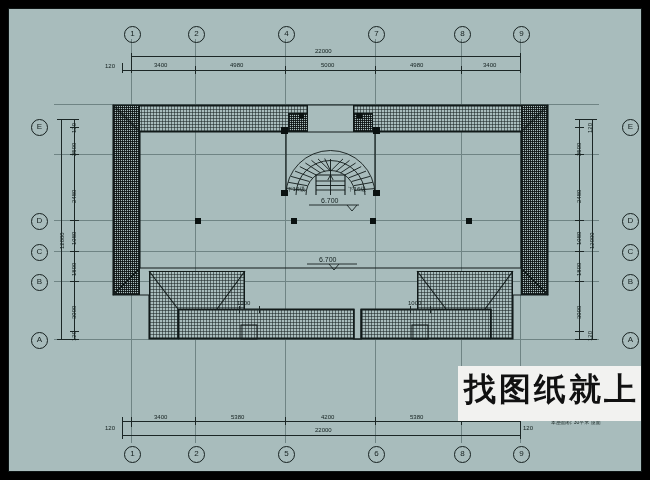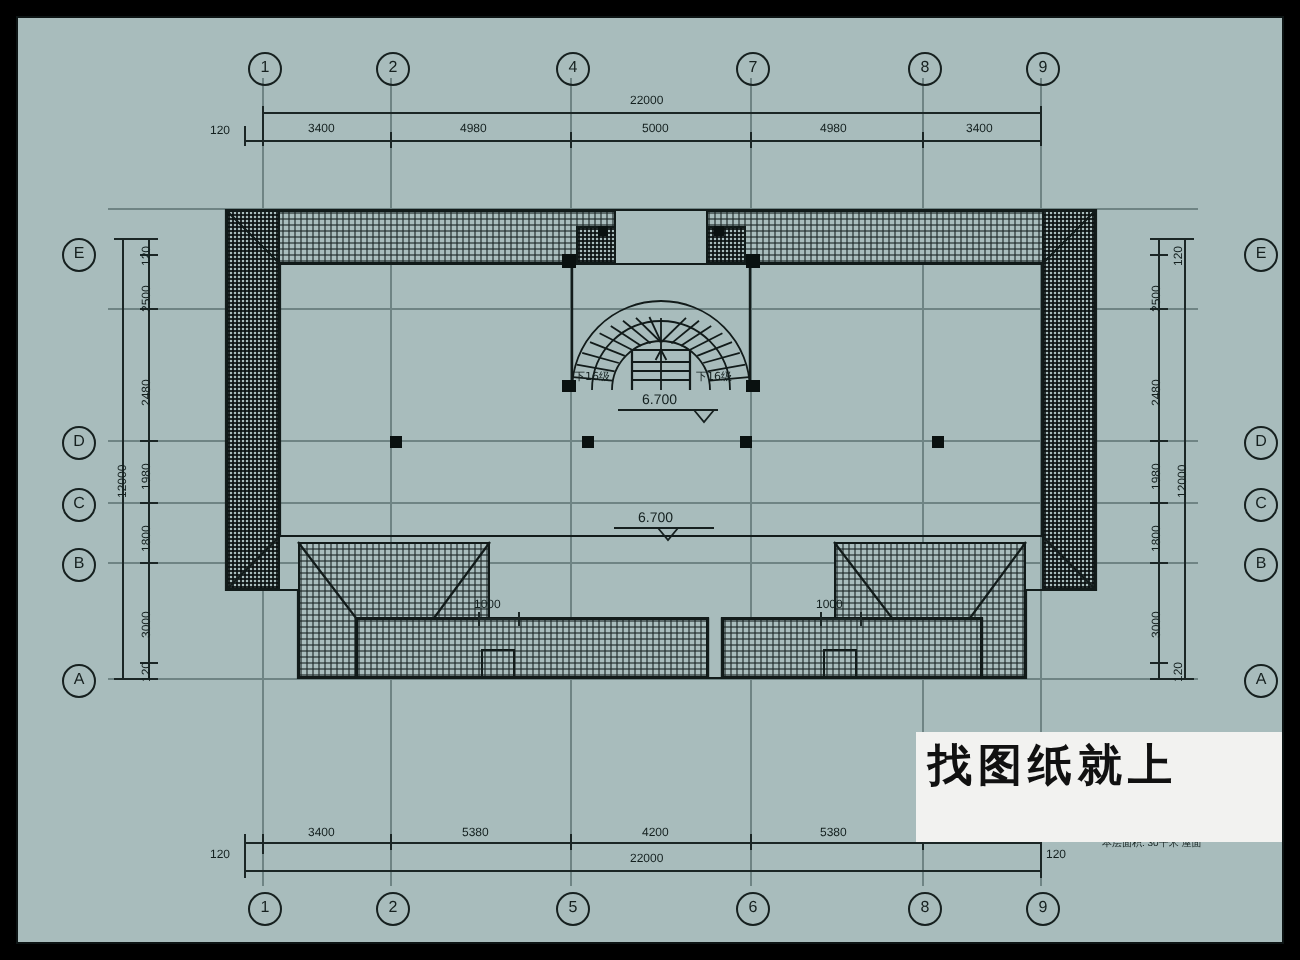--- a/index.html
+++ b/index.html
@@ -40,21 +40,21 @@
     border:1px solid #111a19;box-sizing:border-box;}
   .hatch.dense{
     background-image:
       repeating-linear-gradient(0deg,  rgba(10,16,16,.85) 0 1px, transparent 1px 2px),
       repeating-linear-gradient(90deg, rgba(10,16,16,.85) 0 1px, transparent 1px 2px);}
 
   svg.over{position:absolute;left:0;top:0;width:634px;height:464px;overflow:visible;}
 
   
   #wm{position:absolute;left:449px;top:357px;width:193px;height:55px;background:#f2f2f0;}
-  #wm .cnbig{position:absolute;left:6px;top:2px;font-size:22px;letter-spacing:3px;color:#111;
+  #wm .cnbig{position:absolute;left:6px;top:2px;font-size:32px;letter-spacing:3px;color:#111;
              font-family:"DejaVu Sans",sans-serif;font-weight:bold;}
   #wm .lat{position:absolute;left:6px;top:33px;font-size:17px;letter-spacing:1px;color:#1b2fbe;
            font-family:"DejaVu Sans Mono",monospace;font-weight:bold;}
   .tinybox{position:absolute;font-size:5px;color:#13201e;white-space:nowrap;line-height:1.3;}
 </style>
 </head>
 <body>
 
 <div id="frame">
   <div id="sheet">

